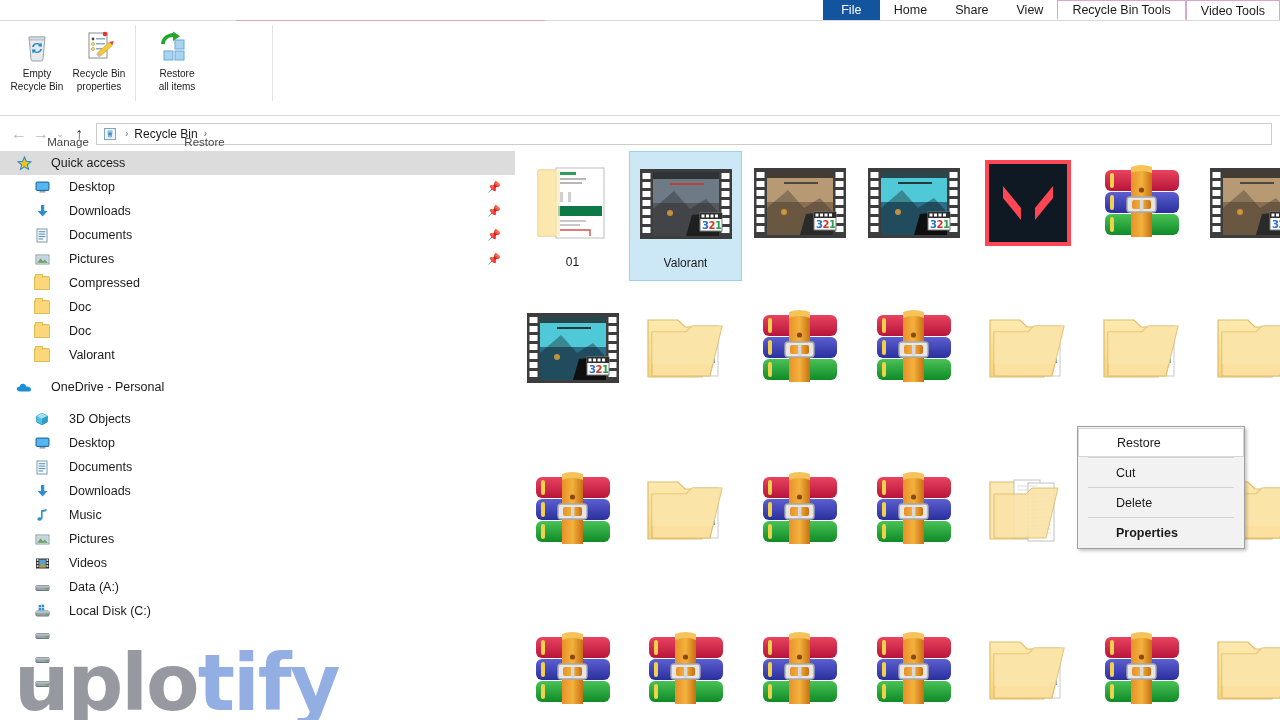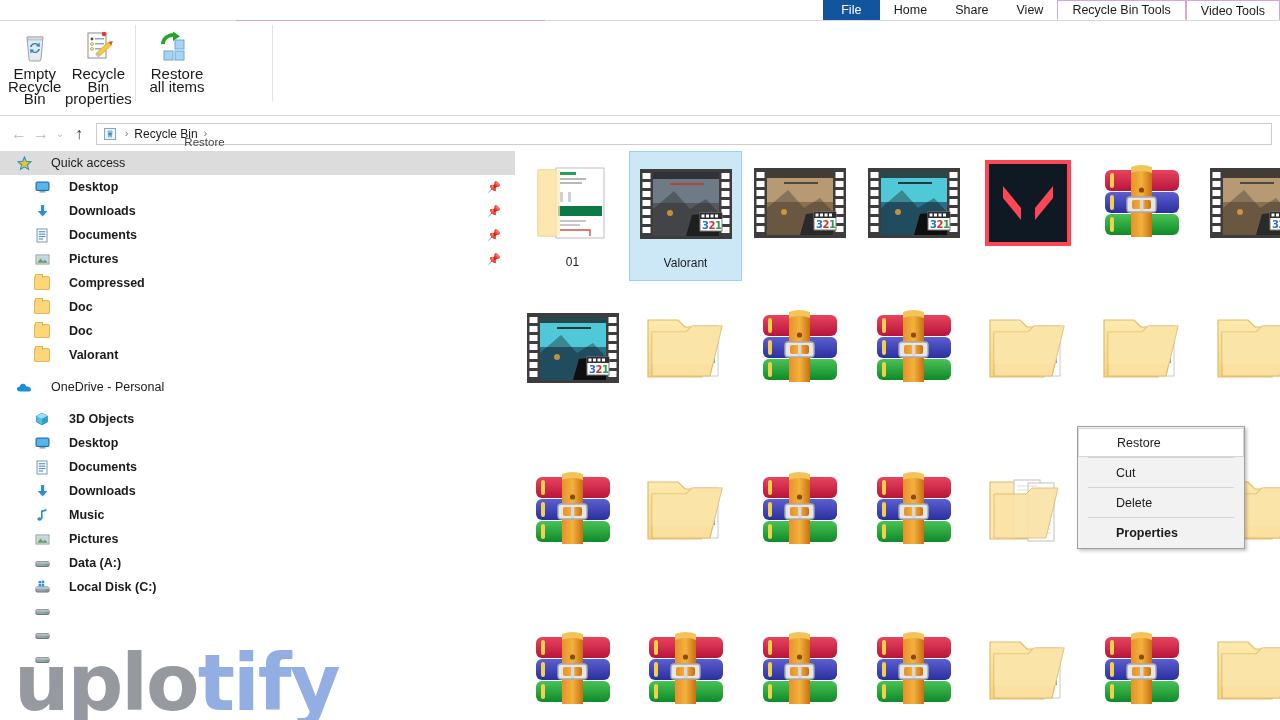--- a/index.html
+++ b/index.html
@@ -29,42 +29,42 @@
           display:flex;position:relative;flex:0 0 auto;}
   .rgroup{display:flex;flex-direction:column;position:relative;}
   .rgroup .gbody{display:flex;align-items:flex-start;padding:4px 6px 0 6px;flex:1;}
   .rgroup .glabel{text-align:center;font-size:11.5px;color:#444;padding-bottom:3px;
                   height:15px;line-height:15px;margin-top:42px;}
   .rgroup::after{content:"";position:absolute;right:0;top:4px;bottom:14px;width:1px;background:#e2e2e2;}
   .rbtn{width:66px;display:flex;flex-direction:column;align-items:center;
         padding:2px 2px 0;cursor:default;}
   .rbtn.wide{width:64px;}
   .rbtn .glyph{height:38px;display:flex;align-items:center;justify-content:center;}
-  .rbtn .cap{font-size:15px;line-height:12.5px;text-align:center;color:#1a1a1a;margin-top:3px;}
+  .rbtn .cap{font-size:10px;line-height:12.5px;text-align:center;color:#1a1a1a;margin-top:3px;}
 
   
   .addrbar{height:35px;display:flex;align-items:center;padding:0 8px;background:#fff;flex:0 0 auto;}
   .navbtn{width:22px;height:22px;display:flex;align-items:center;justify-content:center;
           color:#b9b9b9;font-size:16px;cursor:default;}
   .navbtn.enabled{color:#3a3a3a;}
   .navbtn.small{width:16px;font-size:10px;}
   .addrfield{flex:1;height:22px;border:1px solid #cccccc;background:#fff;margin-left:6px;
              display:flex;align-items:center;padding:0 6px;box-sizing:border-box;}
   .crumb{font-size:12px;color:#1a1a1a;padding:0 2px;cursor:default;}
   .crumbsep{color:#6d6d6d;font-size:10px;padding:0 4px;}
 
   
   .content{flex:1;display:flex;min-height:0;position:relative;}
   .nav{width:515px;background:#fff;overflow:hidden;position:relative;flex:0 0 auto;
        border-right:1px solid #ffffff;}
   .navitem{height:24px;display:flex;align-items:center;padding-left:14px;
            font-size:12.5px;color:#1a1a1a;cursor:default;position:relative;gap:10px;}
   .navitem.sel{background:#dcdcdc;}
   .navitem.root{padding-left:14px;}
-  .navitem.child{padding-left:32px;font-weight:bold;}
+  .navitem.child{padding-left:32px;}
   .navitem .ico{width:20px;height:16px;display:flex;align-items:center;justify-content:center;
                 margin-right:7px;flex:0 0 auto;}
   .navitem .pin{position:absolute;right:14px;color:#8a8a8a;font-size:11px;}
   .navgap{height:8px;}
 
   .filearea{flex:1;background:#fff;position:relative;overflow:hidden;}
   .grid{position:absolute;inset:0;}
   .cell{position:absolute;width:113px;height:130px;display:flex;flex-direction:column;
         align-items:center;justify-content:flex-start;cursor:default;box-sizing:border-box;}
   .cell.selected{background:#cce8f7;border:1px solid #99d1f2;}
@@ -359,20 +359,38 @@
           <svg width="15" height="13" viewBox="0 0 15 13">
             <rect x="1" y="2" width="13" height="9" fill="#e8eef2" stroke="#8a9aa6"></rect>
             <rect x="2.2" y="3.2" width="10.6" height="6.6" fill="#bcd6e6"></rect>
             <path d="M2.2 9.8 L5.6 5.6 L8 8.4 L9.8 6.8 L12.8 9.8 z" fill="#6f9c57"></path>
             <circle cx="4.6" cy="5" r="1" fill="#f2d479"></circle>
           </svg>
         </span>
         <span>Pictures</span>
       </div>
 
+      <div class="navitem child">
+        <span class="ico">
+          <svg width="15" height="13" viewBox="0 0 15 13">
+            <rect x="1" y="1.5" width="13" height="10" fill="#2e2e2e"></rect>
+            <g fill="#fff">
+              <rect x="1.8" y="2.3" width="1.7" height="1.5"></rect>
+                <rect x="1.8" y="5.3" width="1.7" height="1.5"></rect>
+              <rect x="1.8" y="8.3" width="1.7" height="1.5"></rect>
+              <rect x="11.5" y="2.3" width="1.7" height="1.5"></rect>
+                <rect x="11.5" y="5.3" width="1.7" height="1.5"></rect>
+              <rect x="11.5" y="8.3" width="1.7" height="1.5"></rect>
+            </g>
+            <rect x="4.2" y="2.6" width="6.6" height="7.8" fill="#5aa2cc"></rect>
+            <path d="M4.2 10.4 L6.8 6.4 L9 9 L10.8 7.4 v3 z" fill="#c2992f"></path>
+          </svg>
+        </span>
+        <span>Videos</span>
+      </div>
 
       <div class="navitem child">
         <span class="ico">
           <svg width="15" height="10" viewBox="0 0 15 10">
             <rect x="1" y="3.5" width="13" height="5" rx="1" fill="#9aa3ab" stroke="#6e7780"></rect>
             <rect x="1" y="3.5" width="13" height="2" fill="#b9c0c6"></rect>
             <rect x="10.6" y="6.2" width="2.2" height="1.2" fill="#2fbf4a"></rect>
           </svg>
         </span>
         <span>Data (A:)</span>

